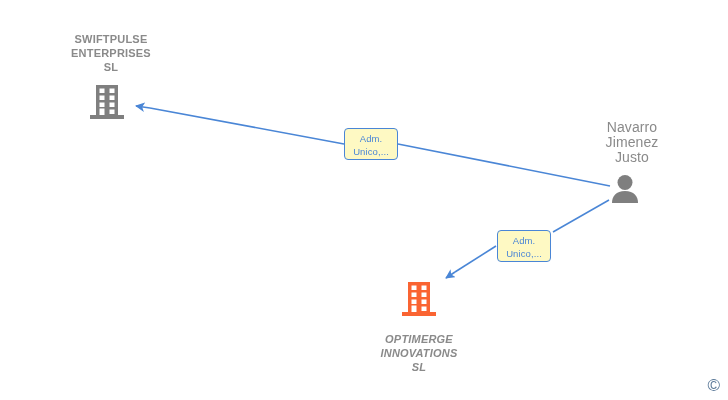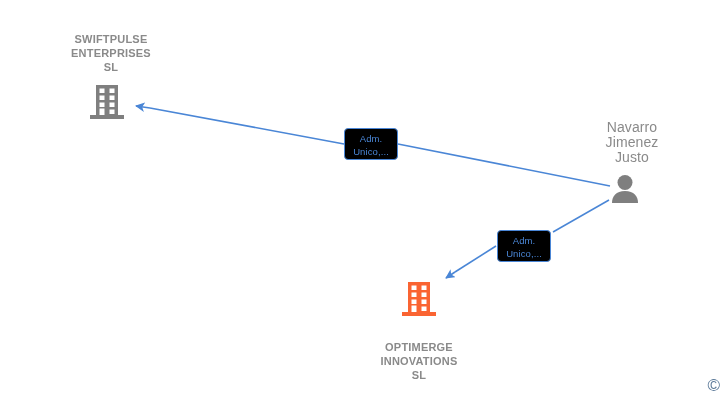--- a/index.html
+++ b/index.html
@@ -49,21 +49,21 @@
   .node-icon {
     position: absolute;
   }
 
   
   .rel-box {
     position: absolute;
     box-sizing: border-box;
     border: 1px solid #4a86d6;
     border-radius: 4px;
-    background: #000000;
+    background: #fef9c3;
     color: #4a86d6;
     font-size: 9.5px;
     line-height: 13px;
     text-align: center;
     padding-top: 3px;
     white-space: pre-line;
     letter-spacing: 0.1px;
   }
 
   
@@ -146,21 +146,21 @@
       <rect x="19.5" y="4.5" width="5" height="4.5" fill="#ffffff"></rect>
       <rect x="9.5" y="11.5" width="5" height="4.5" fill="#ffffff"></rect>
       <rect x="19.5" y="11.5" width="5" height="4.5" fill="#ffffff"></rect>
       <rect x="9.5" y="18.5" width="5" height="4.5" fill="#ffffff"></rect>
       <rect x="19.5" y="18.5" width="5" height="4.5" fill="#ffffff"></rect>
       <rect x="19.5" y="25.5" width="5" height="4.5" fill="#ffffff"></rect>
       <rect x="9.5" y="24.5" width="5" height="6.5" fill="#ffffff"></rect>
     </svg>
   </div>
 
-  <div class="node-label" style="left:354px; top:340px; width:130px;">OPTIMERGE
+  <div class="node-label" style="left:354px; top:332px; width:130px;font-style:italic;">OPTIMERGE
 INNOVATIONS
 SL</div>
 
   <div class="node-label person-label" style="left:577px; top:120px; width:110px;">Navarro
 Jimenez
 Justo</div>
 
   <div class="node-icon" style="left:609px; top:174px;">
     <svg width="32" height="30" viewBox="0 0 32 30" xmlns="http://www.w3.org/2000/svg">
       <circle cx="16" cy="8.5" r="7.5" fill="#7f7f7f"></circle>

